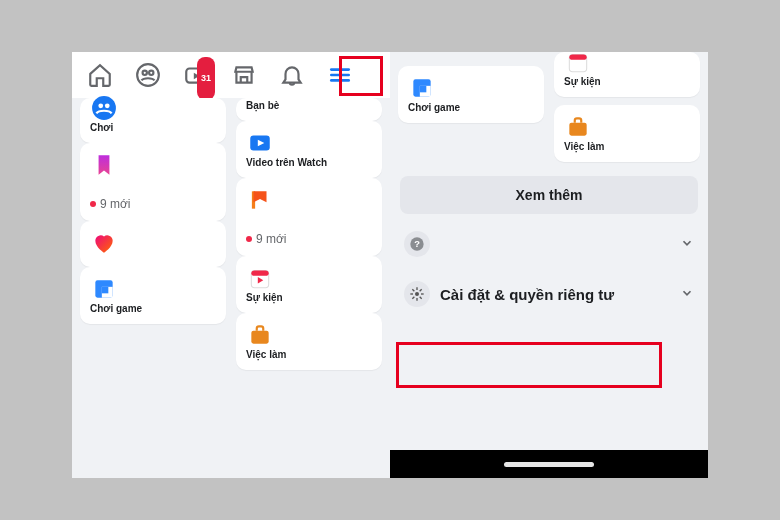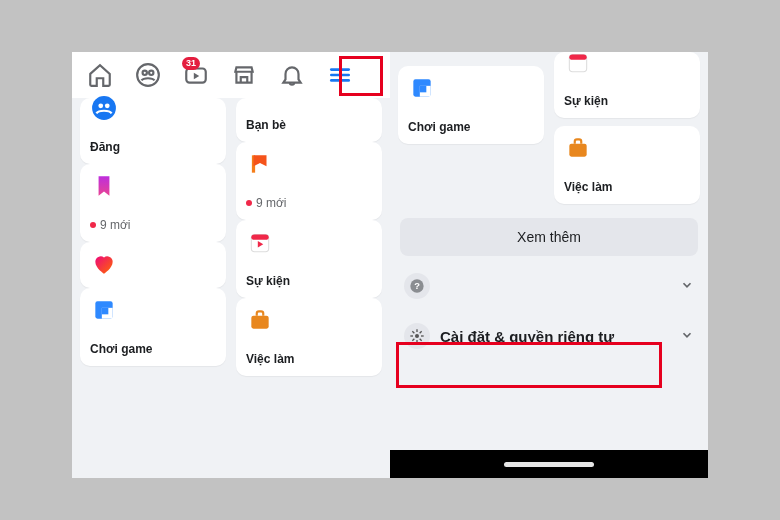--- a/index.html
+++ b/index.html
@@ -5,40 +5,40 @@
 * { margin: 0; padding: 0; box-sizing: border-box; font-family: -apple-system, BlinkMacSystemFont, "Segoe UI", Helvetica, Arial, sans-serif; }
 body { background: #c2c2c2; width: 780px; height: 520px; overflow: hidden; position: relative; }
 .stage { position: absolute; left: 72px; top: 52px; width: 636px; height: 426px; background: #fff; }
 .left-pane { position: absolute; left: 0; top: 0; width: 318px; height: 426px; background: #fff; }
 .right-pane { position: absolute; left: 318px; top: 0; width: 318px; height: 426px; background: #f0f2f5; }
 
 
 .topnav { height: 46px; display: flex; align-items: center; padding: 0 6px; gap: 4px; background: #fff; }
 .nav-ico { width: 44px; height: 40px; display: flex; align-items: center; justify-content: center; color: #65676b; position: relative; }
 .nav-ico svg { width: 26px; height: 26px; }
-.badge { position: absolute; top: 2px; right: 18px; background: #e41e3f; color: #fff; font-size: 9px; font-weight: 700; border-radius: 8px; padding: 2px 4px; line-height: 1; }
+.badge { position: absolute; top: 2px; right: 3px; background: #e41e3f; color: #fff; font-size: 9px; font-weight: 700; border-radius: 8px; padding: 17px 4px; line-height: 1; }
 
 
 .hl { border: 3px solid #e6001e; }
 .menu-hl { position: absolute; left: 267px; top: 4px; width: 44px; height: 40px; pointer-events: none; z-index: 5; }
 
 
 .grid { position: absolute; left: 0; top: 46px; right: 0; bottom: 0; display: flex; gap: 10px; padding: 0 8px; background: #f0f2f5; }
 .col { flex: 1; display: flex; flex-direction: column; }
 .card { background: #fff; border-radius: 10px; padding: 8px 10px 10px 10px; box-shadow: 0 1px 1px rgba(0,0,0,0.05); }
-.card .lbl { font-size: 12px; font-weight: 600; color: #1c1e21; margin-top: 18px; }
+.card .lbl { font-size: 10px; font-weight: 600; color: #1c1e21; margin-top: 0; }
 .card .sub { font-size: 12px; color: #65676b; margin-top: 18px; display: flex; align-items: center; gap: 4px; }
 .dot-red { width: 6px; height: 6px; border-radius: 50%; background: #f02849; display: inline-block; }
 .ico { width: 28px; height: 28px; display: flex; align-items: center; justify-content: center; }
 .ico svg { width: 26px; height: 26px; }
 
 
 .right-row { display: flex; gap: 10px; padding: 0 8px; }
 .right-col { flex: 1; display: flex; flex-direction: column; gap: 8px; }
-.btn-wide { margin: 14px 10px 0 10px; background: #e4e6eb; border-radius: 8px; height: 38px; display: flex; align-items: center; justify-content: center; font-size: 14px; font-weight: 400; color: #1c1e21; }
+.btn-wide { margin: 14px 10px 0 10px; background: #e4e6eb; border-radius: 8px; height: 38px; display: flex; align-items: center; justify-content: center; font-size: 14px; font-weight: 700; color: #1c1e21; }
 .setrow { margin: 10px 4px 0 4px; height: 40px; display: flex; align-items: center; padding: 0 10px; gap: 10px; font-size: 15px; font-weight: 600; color: #1c1e21; cursor: pointer; }
 .setrow .chev { margin-left: auto; color: #65676b; }
 .setrow .ric { width: 26px; height: 26px; border-radius: 50%; background: #e4e6eb; display: flex; align-items: center; justify-content: center; }
 .setrow .ric svg { width: 16px; height: 16px; }
 .settings-hl { position: absolute; left: 6px; top: 290px; width: 266px; height: 46px; pointer-events: none; z-index: 5; }
 
 
 .androidbar { position: absolute; left: 0; bottom: 0; right: 0; height: 28px; background: #000; display: flex; align-items: center; justify-content: center; }
 .pill { width: 90px; height: 5px; border-radius: 3px; background: #e6e6e6; }
 
@@ -101,21 +101,21 @@
       <div class="col">
         <div class="card peek">
           <div class="ico">
             <svg viewBox="0 0 24 24">
                 <circle cx="12" cy="12" r="11" fill="#1877f2"></circle>
                 <circle cx="9" cy="10" r="2.2" fill="#fff"></circle>
                 <circle cx="15" cy="10" r="2.2" fill="#fff"></circle>
                 <path d="M5 17c1.5-2.5 4-2.5 7-2.5s5.5 0 7 2.5" stroke="#fff" stroke-width="2" fill="none"></path>
               </svg>
           </div>
-          <div class="lbl">Đăng</div>
+          <div class="lbl">Chơi</div>
         </div>
         <div class="card">
           <div class="ico">
             <svg viewBox="0 0 24 24">
                 <defs>
                   <linearGradient id="gs" x1="0" x2="0" y1="0" y2="1">
                     <stop offset="0" stop-color="#be2edd"></stop>
                     <stop offset="1" stop-color="#e84393"></stop>
                   </linearGradient>
                 </defs>
@@ -147,20 +147,29 @@
                 <rect x="10" y="10" width="10" height="10" fill="#fff"></rect>
                 <rect x="10" y="10" width="6" height="6" fill="#2e89ff"></rect>
               </svg>
           </div>
           <div class="lbl">Chơi game</div>
         </div>
       </div>
       <div class="col">
         <div class="card peek" style="padding-top:2px;">
           <div class="lbl">Bạn bè</div>
+        </div>
+        <div class="card">
+          <div class="ico">
+            <svg viewBox="0 0 24 24">
+                <rect x="3" y="5" width="18" height="14" rx="3" fill="#1877f2"></rect>
+                <path d="M10 9l6 3-6 3z" fill="#fff"></path>
+              </svg>
+          </div>
+          <div class="lbl">Video trên Watch</div>
         </div>
         <div class="card">
           <div class="ico">
             <svg viewBox="0 0 24 24">
                 <path d="M6 4v16" stroke="#f57e1a" stroke-width="3"></path>
                 <path d="M6 4h12v10l-6-3-6 3z" fill="#f5531a"></path>
               </svg>
           </div>
           <div class="sub">
               <span class="dot-red"></span>

